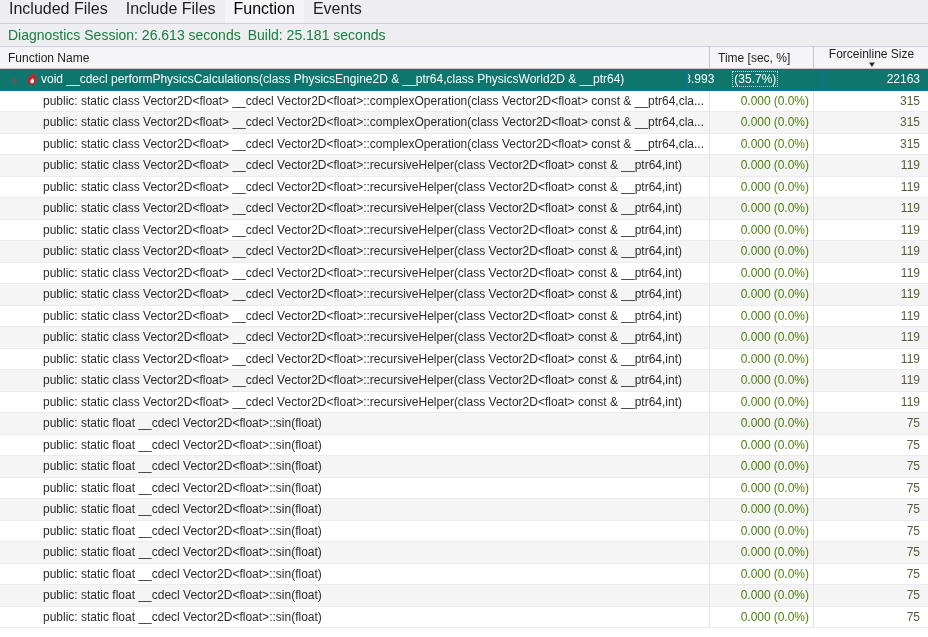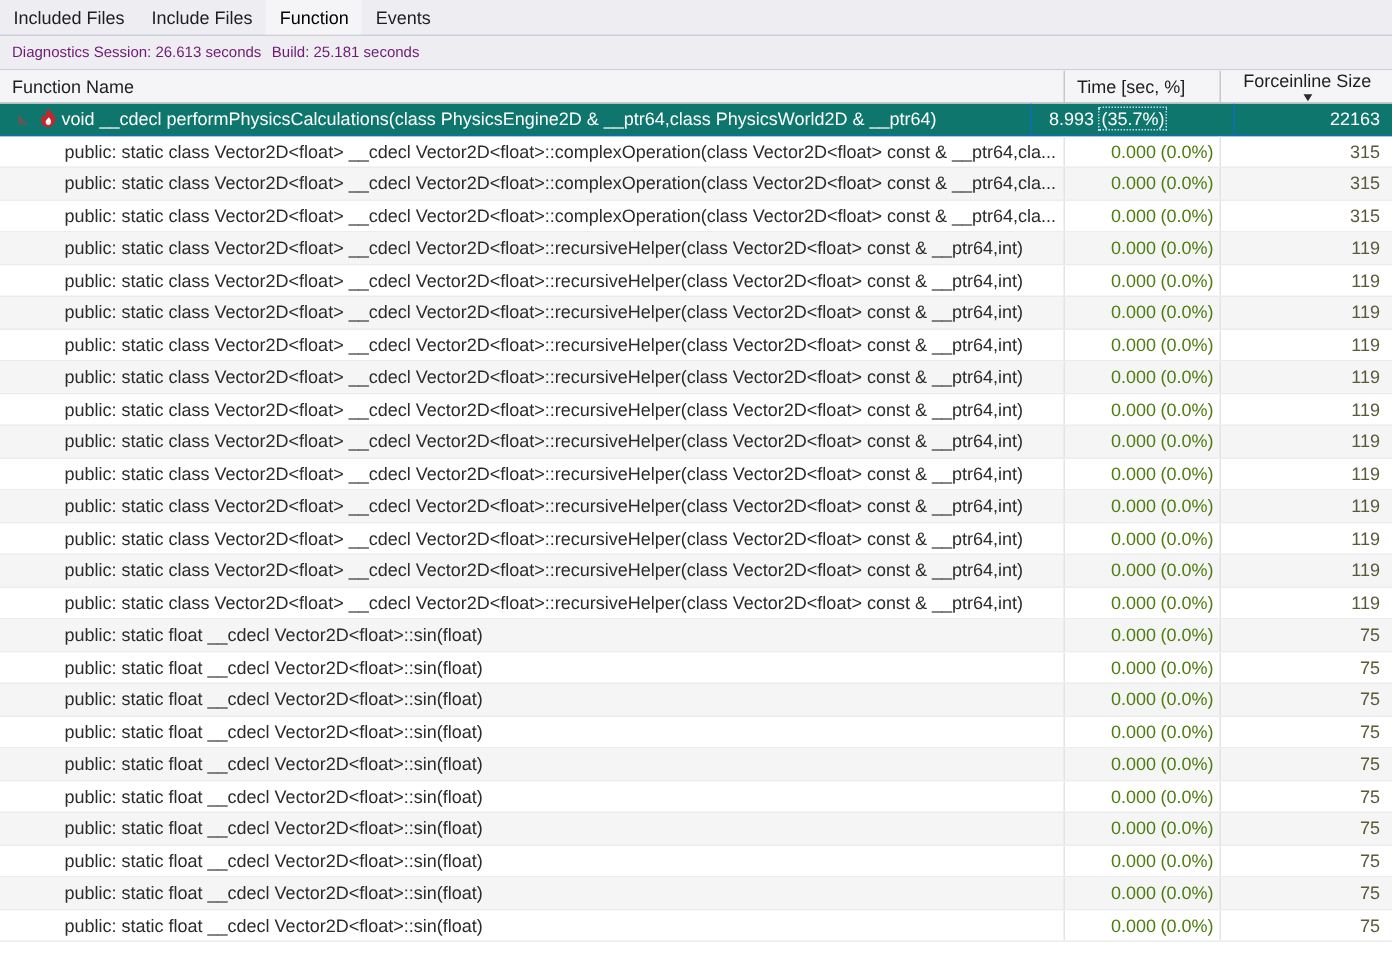--- a/index.html
+++ b/index.html
@@ -21,23 +21,23 @@
   .tabbar {
     height: 24px;
     background: #eeeef2;
     display: flex;
     align-items: stretch;
     border-bottom: 1px solid #cccedb;
     box-sizing: border-box;
   }
   .tab {
     display: flex;
-    align-items: center;
+    align-items: flex-start;
     padding: 0 9px;
-    font-size: 12px;
+    font-size: 16px;
     color: #1e1e1e;
     white-space: nowrap;
     cursor: default;
     border: none;
     background: transparent;
     font-family: "Liberation Sans", sans-serif;
   }
   .tab.active {
     background: #f5f5f7;
     color: #000000;
@@ -45,22 +45,22 @@
 
   
   .diagbar {
     height: 23px;
     background: #eeeef2;
     display: flex;
     align-items: center;
     padding-left: 8px;
     border-bottom: 1px solid #cccedb;
     box-sizing: border-box;
-    font-size: 10px;
-    color: #701a75;
+    font-size: 14px;
+    color: #15803d;
     white-space: nowrap;
   }
   .diagbar .sep { display: inline-block; width: 7px; }
 
   
   .grid {
     width: 928px;
     height: 590px;
     box-sizing: border-box;
     background: #ffffff;
@@ -174,21 +174,21 @@
     display: flex;
     align-items: center;
     justify-content: center;
     flex: 0 0 18px;
   }
   .flame svg { display: block; }
 
   .pct-focus {
     border: 1px dotted #bcd9f2;
     padding: 0 1px;
-    margin-left: 3px;
+    margin-left: 18px;
     line-height: 14px;
   }
   .time-val { letter-spacing: 0; }
 </style>
 </head>
 <body>
 
 <div class="tabbar" id="tabbar">
     <div class="tab">
       <span>Included Files</span>

